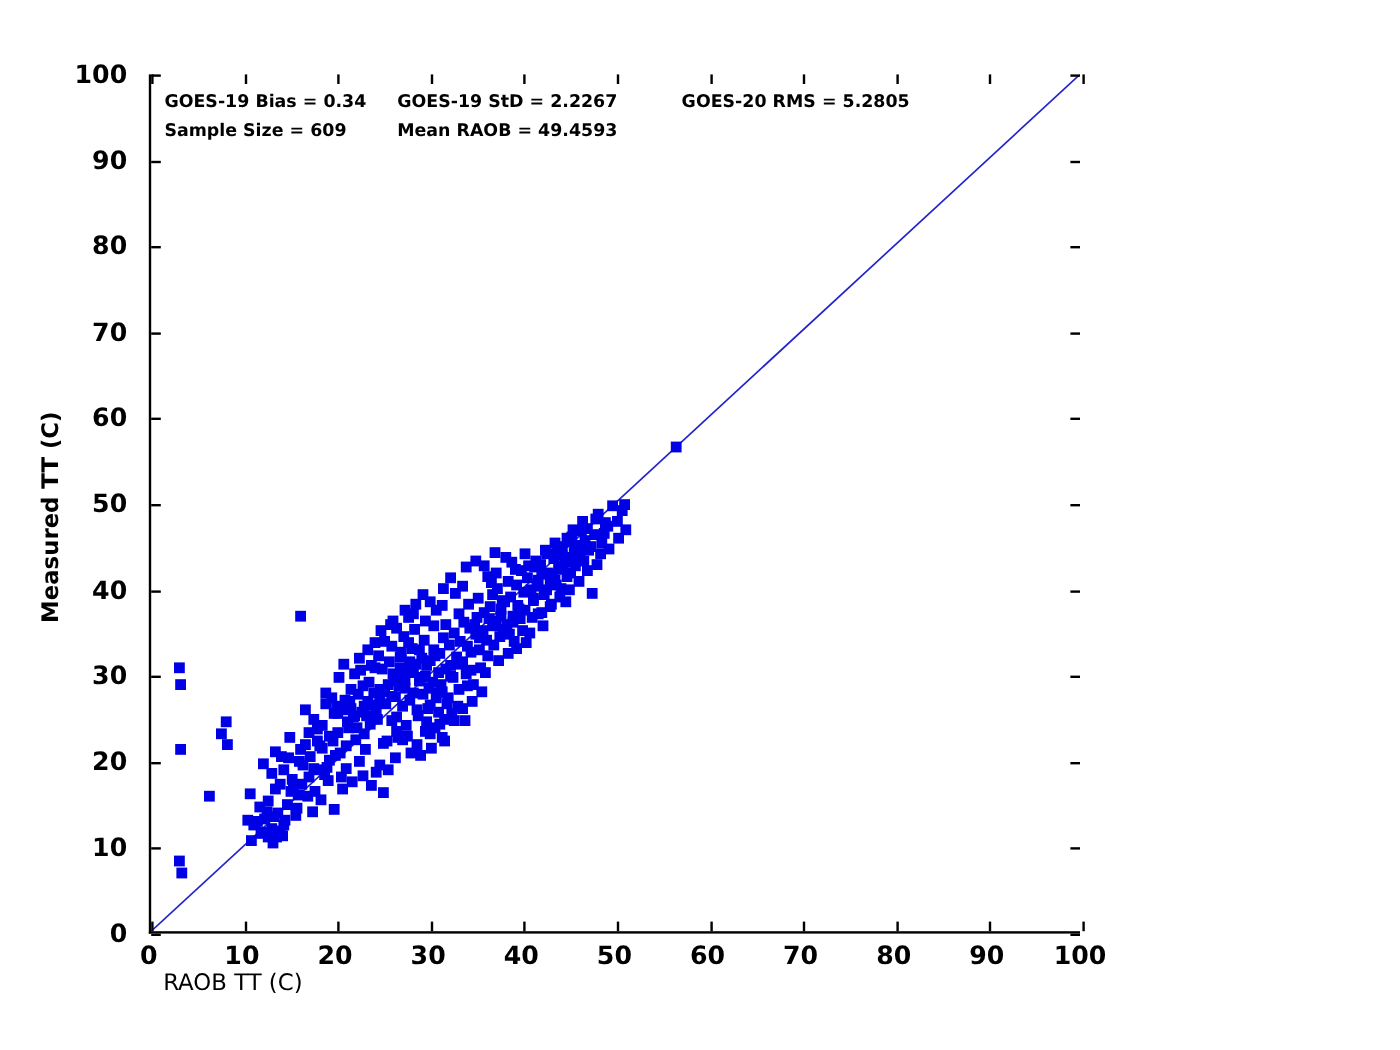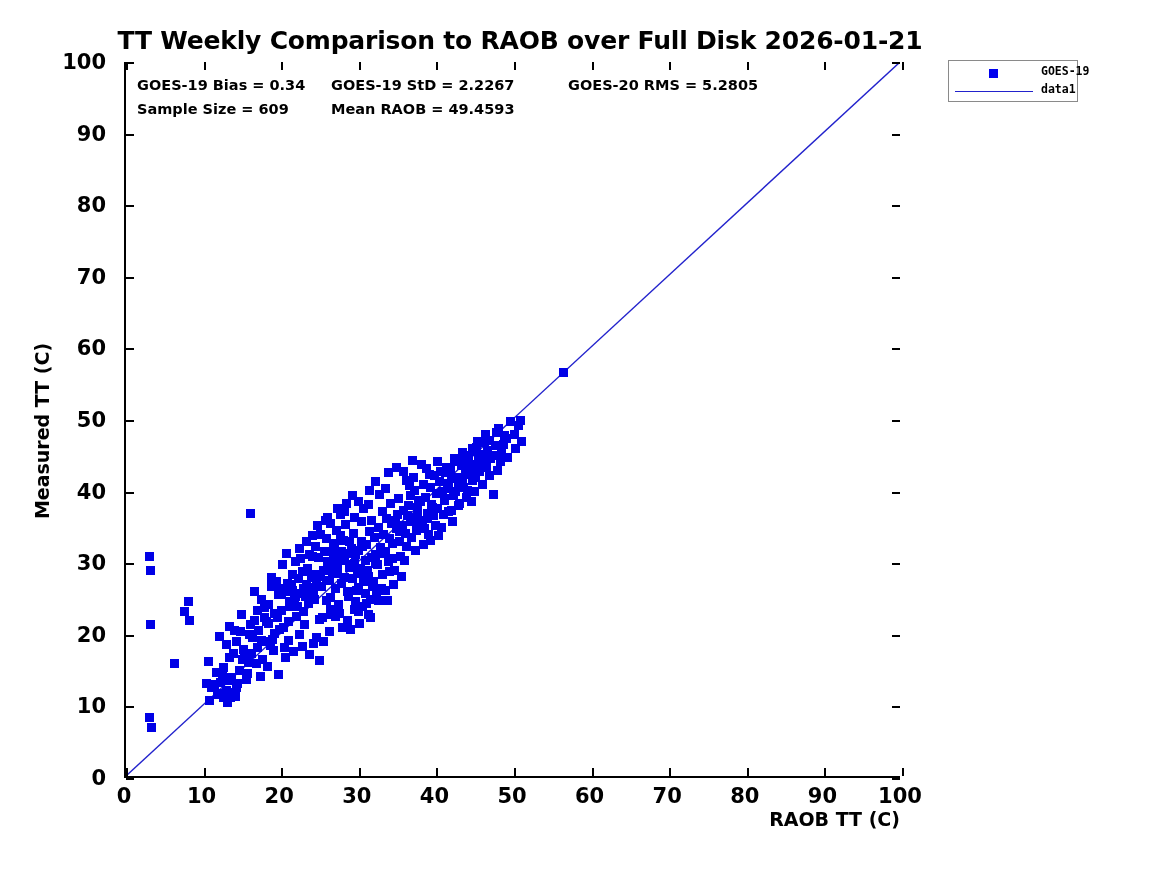--- a/index.html
+++ b/index.html
@@ -31,22 +31,22 @@
     font-size:21px; font-weight:bold; color:#000; white-space:nowrap;
   }
   .ylabel{
     position:absolute; right:0; transform:translateY(-50%);
     font-size:21px; font-weight:bold; color:#000; white-space:nowrap;
     padding-right:10px;
   }
   #ylabels-col{position:absolute;left:0;top:62px;width:116px;height:716px;}
 
   #xaxis-title{
-    position:absolute; left:124px; top:808px; width:776px; text-align:right;
-    font-size:19px; font-weight:bold; color:#000;
+    position:absolute; left:136px; top:808px; width:776px; text-align:left;
+    font-size:19px; font-weight:normal; color:#000;
   }
   #yaxis-title{
     position:absolute; left:-68px; top:420px; width:220px; text-align:center;
     font-size:19px; font-weight:bold; color:#000;
     transform:rotate(-90deg); transform-origin:center center;
   }
 
   .stat{
     position:absolute; font-size:14.5px; font-weight:bold; color:#000;
     white-space:nowrap; font-family:"DejaVu Sans",sans-serif;
@@ -70,21 +70,20 @@
   }
 
   .pt{position:absolute;width:9px;height:9px;background:#0000e6;margin-left:-4.5px;margin-top:-4.5px;}
   #fitline{position:absolute;left:0;top:0;width:100%;height:100%;}
 </style>
 </head>
 <body>
 
 <div id="root">
 
-  <div id="chart-title">TT Weekly Comparison to RAOB over Full Disk 2026-01-21</div>
 
   <div class="stat" style="left:137px;top:77px;">GOES-19 Bias = 0.34</div>
   <div class="stat" style="left:331px;top:77px;">GOES-19 StD = 2.2267</div>
   <div class="stat" style="left:568px;top:77px;">GOES-20 RMS = 5.2805</div>
   <div class="stat" style="left:137px;top:101px;">Sample Size = 609</div>
   <div class="stat" style="left:331px;top:101px;">Mean RAOB = 49.4593</div>
 
   <div id="ylabels-col">
       <div class="ylabel" style="top:716.0px;">0</div>
       <div class="ylabel" style="top:644.4px;">10</div>
@@ -562,24 +561,14 @@
       <div class="xlabel" style="left:589.6px;">60</div>
       <div class="xlabel" style="left:667.2px;">70</div>
       <div class="xlabel" style="left:744.8px;">80</div>
       <div class="xlabel" style="left:822.4px;">90</div>
       <div class="xlabel" style="left:900.0px;">100</div>
     </div>
 
   <div id="xaxis-title">RAOB TT (C)</div>
   <div id="yaxis-title">Measured TT (C)</div>
 
-  <div id="legend">
-    <div class="legend-row" style="top:3px;">
-      <span class="legend-swatch-sq"></span>
-      <span class="legend-text">GOES-19</span>
-    </div>
-    <div class="legend-row" style="top:21px;">
-      <span class="legend-swatch-line"></span>
-      <span class="legend-text">data1</span>
-    </div>
-  </div>
 
 </div>
 
 </body></html>

